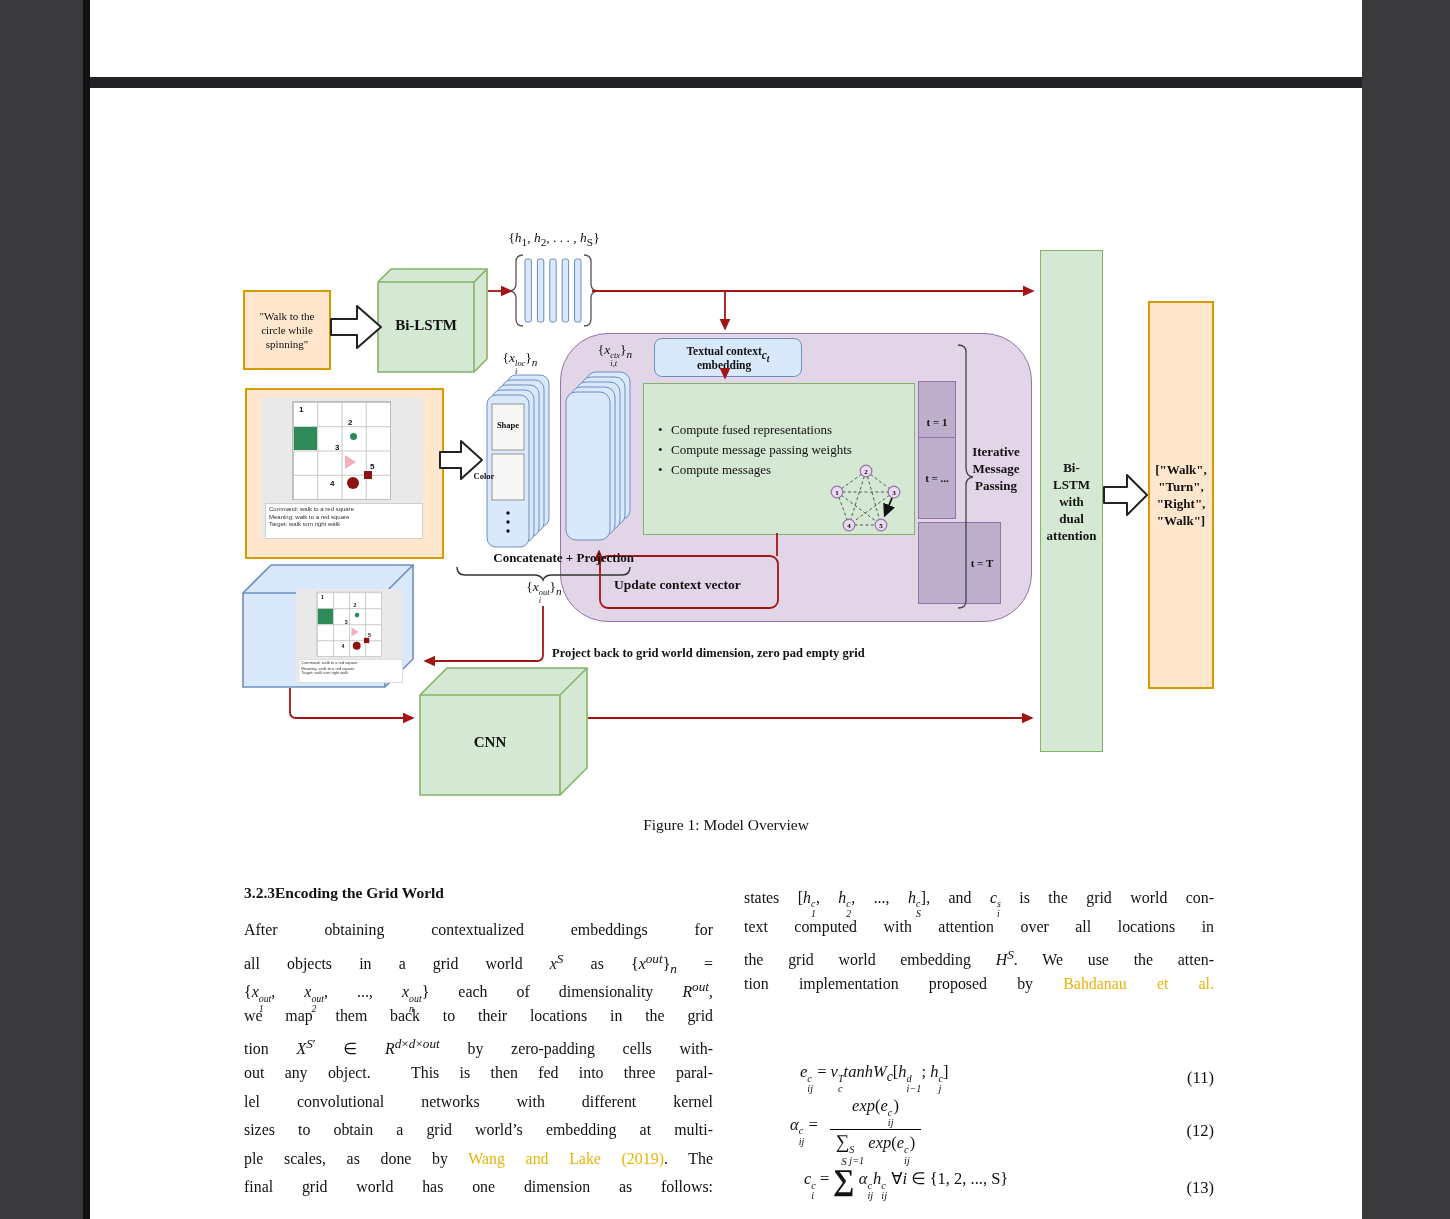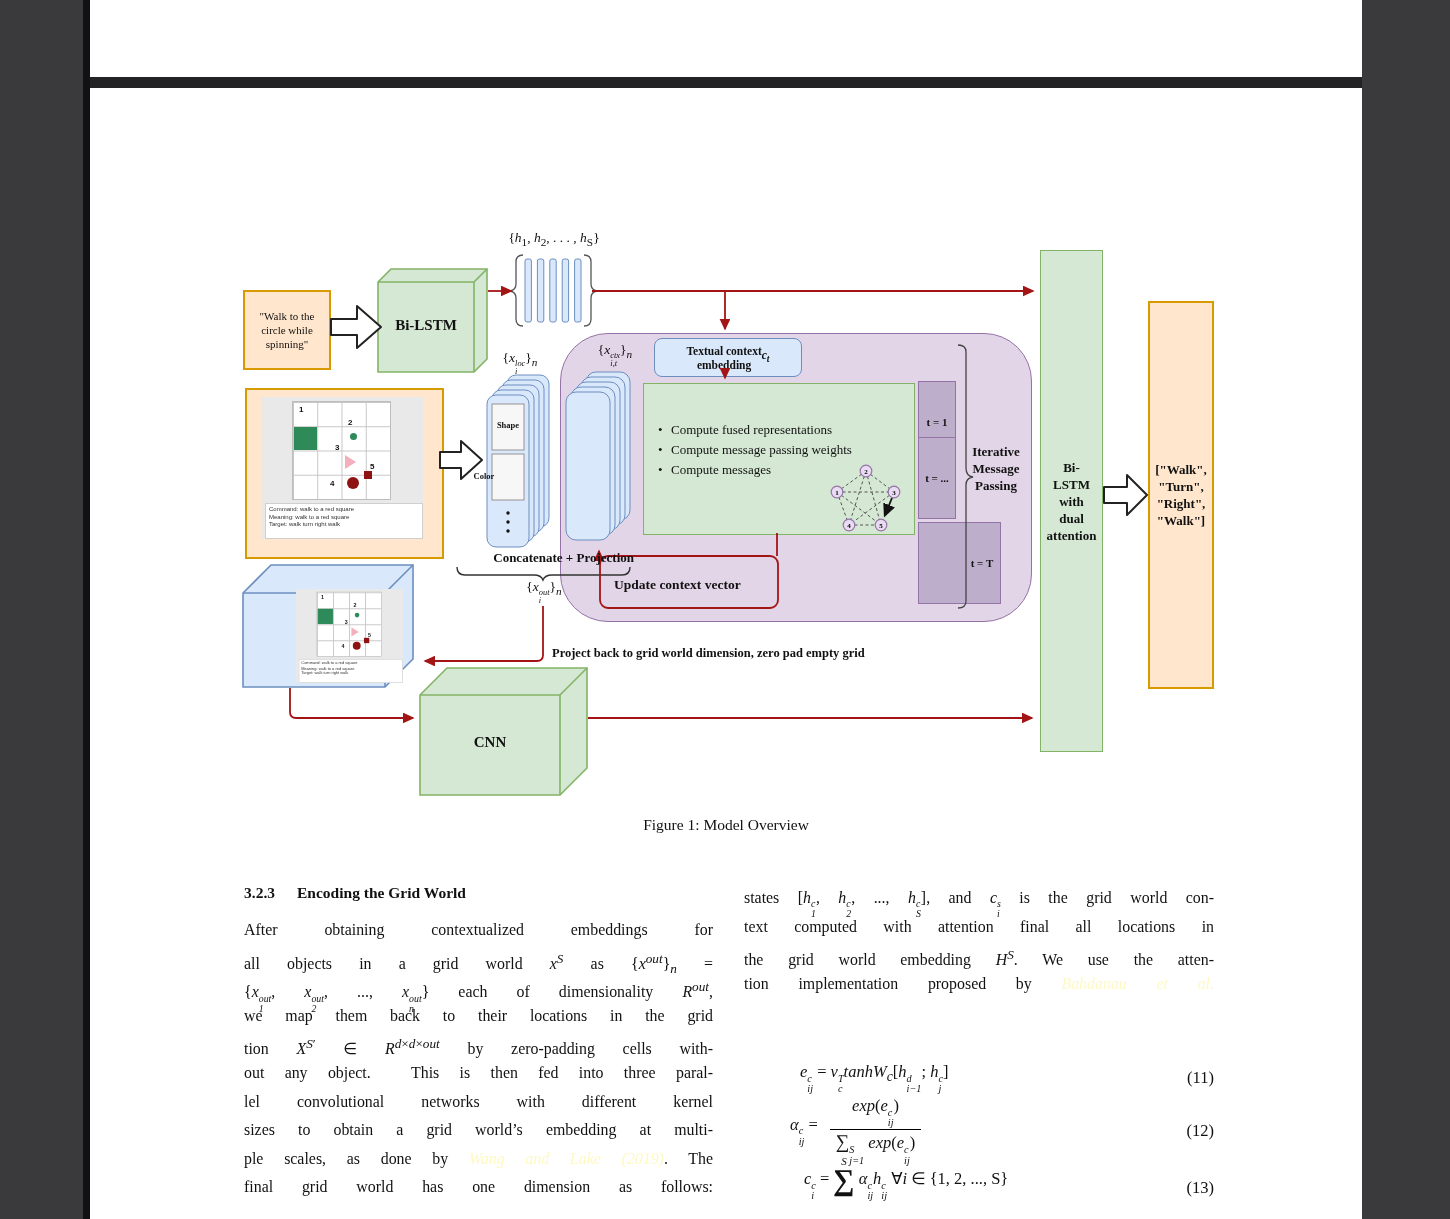--- a/index.html
+++ b/index.html
@@ -70,26 +70,26 @@
   #lblUpdate{left:614px;top:577px;width:156px;font-weight:bold;font-size:13.5px;}
   #lblProject{left:552px;top:646px;font-weight:bold;font-size:12.5px;white-space:nowrap;}
   #lblBiLSTM{left:380px;top:317px;width:92px;text-align:center;font-weight:bold;font-size:15px;}
   #lblCNN{left:450px;top:734px;width:80px;text-align:center;font-weight:bold;font-size:15px;}
   #lblShape{left:492px;top:420px;width:32px;text-align:center;font-weight:bold;font-size:8.5px;}
   #lblColor{left:468px;top:471px;width:32px;text-align:center;font-weight:bold;font-size:8.5px;}
 
   
   #caption{left:90px;top:816px;width:1272px;text-align:center;font-size:15.5px;}
   #headL{left:244px;top:884px;width:469px;font-size:15.5px;font-weight:bold;}
-  #headL .secnum{margin-right:22px;}
+  #headL .secnum{}
   #colL{left:244px;top:916px;width:469px;font-size:15.9px;}
   #colR{left:744px;top:884px;width:470px;font-size:15.9px;}
   .jl{height:28.6px;line-height:28.6px;text-align:justify;text-align-last:justify;white-space:nowrap;}
   .nolast{text-align-last:left;}
-  .cite{color:#fef9c3;font-style:italic;}
+  .cite{color:#eab308;}
 
   
   .ss{display:inline-flex;flex-direction:column;align-items:flex-start;font-size:62%;
       line-height:1.02;vertical-align:-0.45em;font-style:italic;}
   .eq{position:absolute;width:470px;font-size:16.5px;}
   .eqno{position:absolute;right:0;top:50%;transform:translateY(-50%);font-style:normal;}
   #eq11{left:744px;top:1062px;padding-left:56px;box-sizing:border-box;}
   #eq12{left:744px;top:1096px;padding-left:46px;box-sizing:border-box;display:flex;align-items:center;}
   #eq13{left:744px;top:1156px;padding-left:60px;box-sizing:border-box;display:flex;align-items:flex-start;}
   .frac{display:inline-block;text-align:center;vertical-align:middle;margin-left:12px;}
@@ -358,21 +358,21 @@
         </span>, <i>h</i><span class="ss">
           <span>c</span>
           <span>2</span>
         </span>, ..., <i>h</i><span class="ss">
           <span>c</span>
           <span>S</span>
         </span>], and <i>c</i><span class="ss">
           <span>s</span>
           <span>i</span>
         </span> is the grid world con-</div>
-    <div class="jl">text computed with attention final all locations in</div>
+    <div class="jl">text computed with attention over all locations in</div>
     <div class="jl">the grid world embedding <i>H</i><sup><i>S</i></sup>. We use the atten-</div>
     <div class="jl">tion implementation proposed by <span class="cite">Bahdanau et al.</span></div>
   </div>
 
   <div class="abs lbl eq" id="eq11">
     <span><i>e</i><span class="ss">
           <span>c</span>
           <span>ij</span>
         </span> = <i>v</i><span class="ss">
           <span>T</span>

